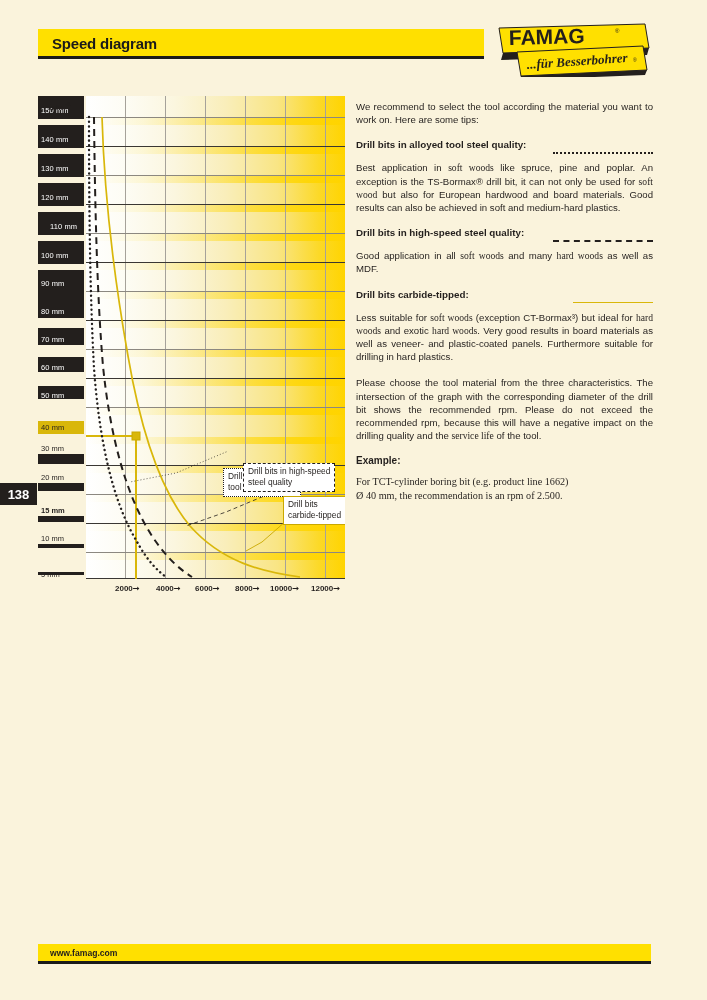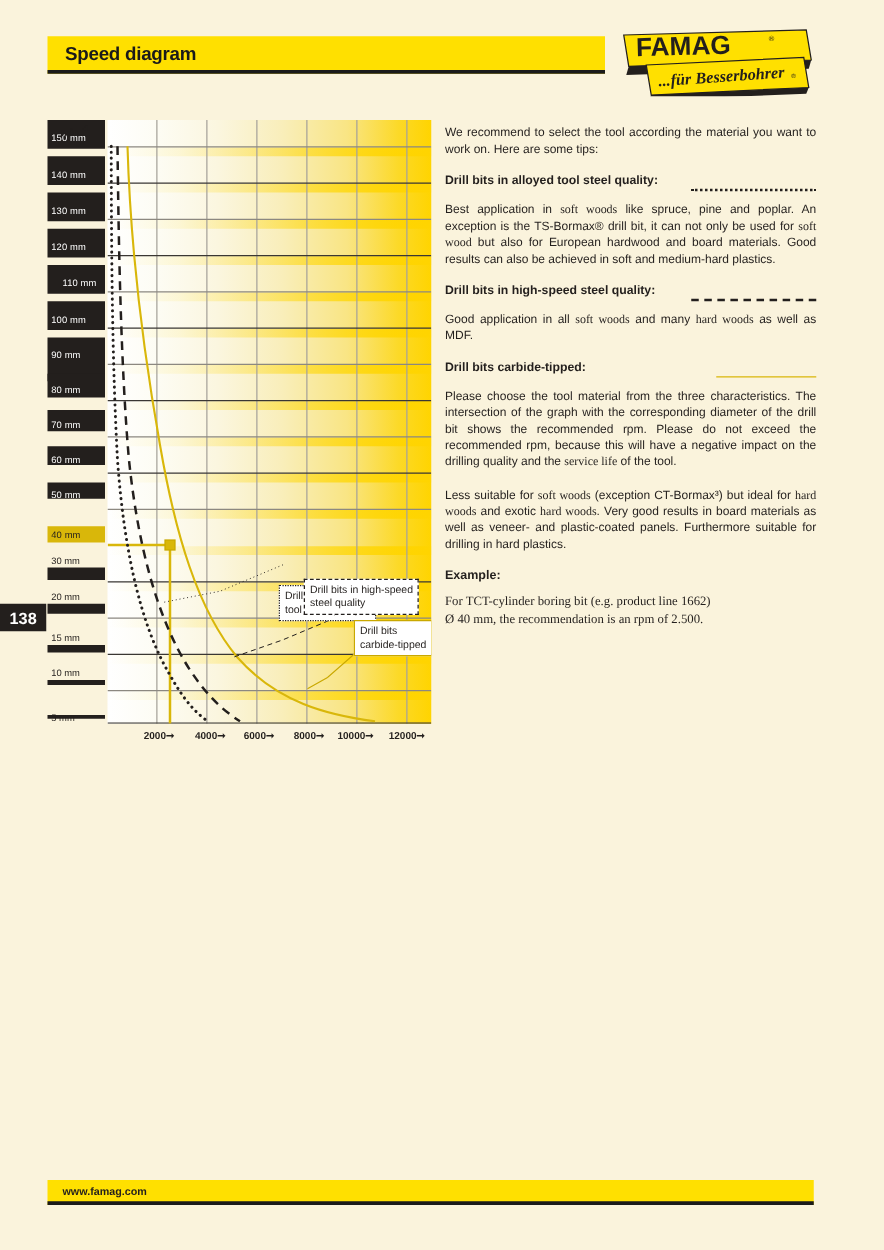--- a/index.html
+++ b/index.html
@@ -138,21 +138,21 @@
     <div class="ylab big" style="top:290px;height:13px;line-height:20px;"><span>50 mm</span></div>
 
     <div class="ylab gold" style="top:325px;"><span>40 mm</span></div>
 
     <span class="ylab-txt" style="top:348px;"><span>30 mm</span></span>
     <div class="ybar" style="top:358px;height:10px;"></div>
 
     <span class="ylab-txt" style="top:377px;"><span>20 mm</span></span>
     <div class="ybar" style="top:387px;height:8px;"></div>
 
-    <span class="ylab-txt" style="top:410px;"><span>15 mm</span></span>
+    <span class="ylab-txt" style="top:410px;font-weight:bold;"><span>15 mm</span></span>
     <div class="ybar" style="top:420px;height:6px;"></div>
 
     <span class="ylab-txt" style="top:438px;"><span>10 mm</span></span>
     <div class="ybar" style="top:448px;height:4px;"></div>
 
     <span class="ylab-txt" style="top:474px;"><span>5 mm</span></span>
     <div class="ybar" style="top:476px;height:3px;"></div>
 
     <div class="plot">
 
@@ -256,23 +256,23 @@
       <span class="legend"><span class="legend-dashed"></span></span>
     </div>
 
     <p class="p"><span>Good application in all </span><span class="sw">soft woods</span><span> and many </span><span class="sw">hard woods</span><span> as well as MDF.</span></p>
 
     <div class="head">
       <span>Drill bits carbide-tipped:</span>
       <span class="legend"><span class="legend-solid"></span></span>
     </div>
 
+    <p class="p"><span>Less suitable for </span><span class="sw">soft woods</span><span> (exception CT-Bormax³) but ideal for </span><span class="sw">hard woods</span><span> and exotic </span><span class="sw">hard woods</span><span>. Very good results in board materials as well as veneer- and plastic-coated panels. Furthermore suitable for drilling in hard plastics.</span></p>
+
     <p class="p"><span>Please choose the tool material from the three characteristics. The intersection of the graph with the corresponding diameter of the drill bit shows the recommended rpm. Please do not exceed the recommended rpm, because this will have a negative impact on the drilling quality and the </span><span class="sw">service life</span><span> of the tool.</span></p>
-
-    <p class="p"><span>Less suitable for </span><span class="sw">soft woods</span><span> (exception CT-Bormax³) but ideal for </span><span class="sw">hard woods</span><span> and exotic </span><span class="sw">hard woods</span><span>. Very good results in board materials as well as veneer- and plastic-coated panels. Furthermore suitable for drilling in hard plastics.</span></p>
 
     <div class="ex-head">Example:</div>
     <p class="p p-serif" style="margin-bottom:0">For TCT-cylinder boring bit (e.g. product line 1662)</p>
     <p class="p p-serif">Ø 40 mm, the recommendation is an rpm of 2.500.</p>
   </div>
 
   <div class="ftr">
     <span class="ftr-txt">www.famag.com</span>
   </div>
 

